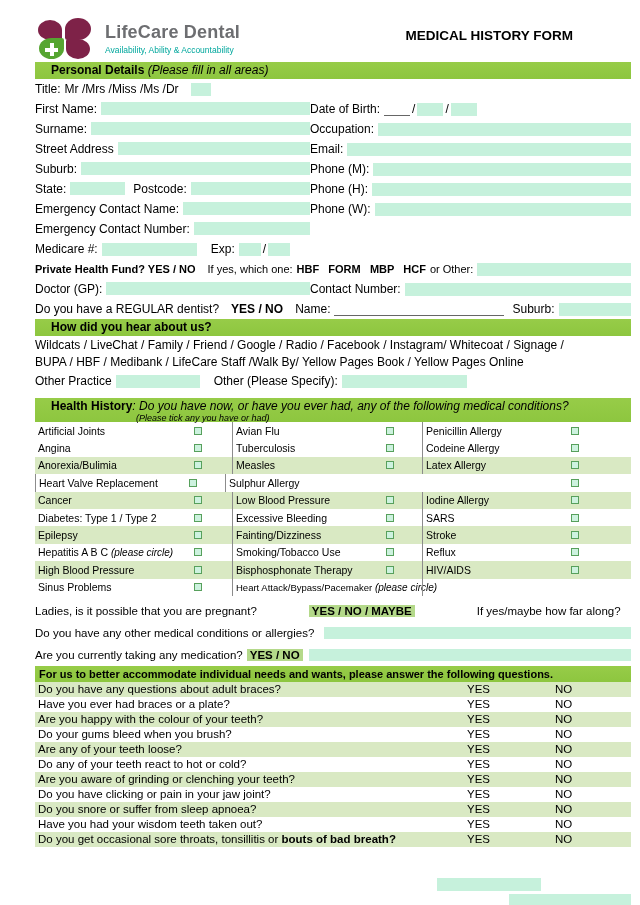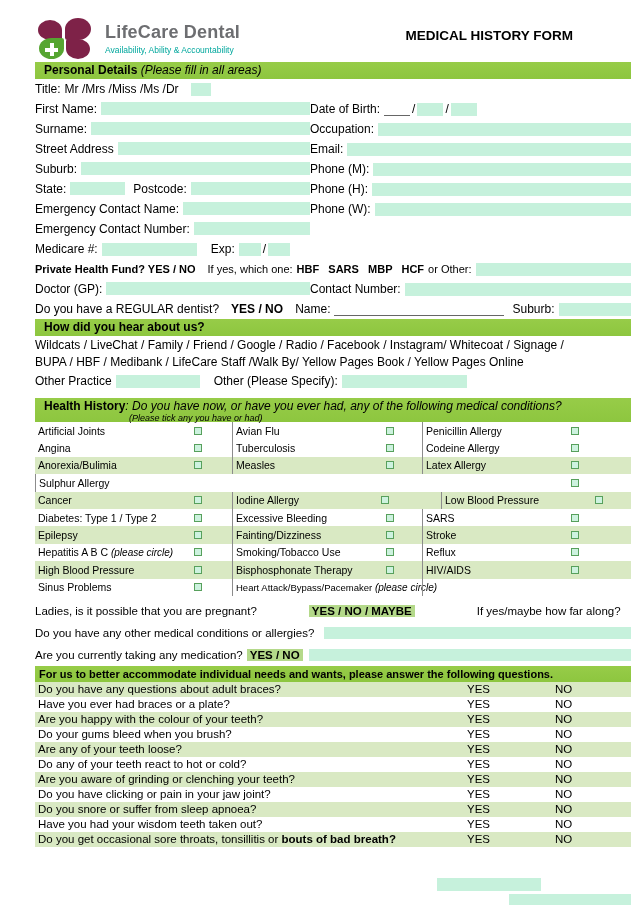--- a/index.html
+++ b/index.html
@@ -24,21 +24,21 @@
   .cross::before { left:4.5px; top:0; width:4px; height:13px; }
   .cross::after  { left:0; top:4.5px; width:13px; height:4px; }
   .brand { margin-left:8px; padding-top:4px; }
   .brand-name { font-size:18px; font-weight:bold; color:var(--brand-gray,#6d6e71); letter-spacing:0.2px; }
   .brand-tag  { font-size:8.5px; color:var(--brand-teal,#00a79d); margin-top:2px; }
   .form-title { position:absolute; right:58px; top:16px; font-size:13.5px; font-weight:bold; }
 
   
   .bar {
     background:linear-gradient(180deg, #97cc48, var(--section-green,#8dc63f));
-    font-weight:bold; font-size:12px; padding:1px 9px 2px; height:17px;
+    font-weight:bold; font-size:12px; padding:1px 16px 2px; height:17px;
   }
   .bar .note { font-weight:normal; font-style:italic; }
   .bar2 { height:24px; }
   .bar2 .sub { display:block; font-weight:normal; font-style:italic; font-size:9px; margin-left:85px; }
   .bar-small { font-size:11px; height:16px; padding:2px 4px; }
 
   
   .row { display:flex; align-items:center; height:20px; }
   .pl { width:275px; display:flex; align-items:flex-start; }
   .pr { flex:1; display:flex; align-items:center; }
@@ -205,21 +205,21 @@
       <span class="mint" style="width:95px"></span>
       <span class="lbl" style="margin-left:14px">Exp:</span>
       <span class="mint" style="width:22px"></span>
       <span class="sep">/</span>
       <span class="mint" style="width:22px"></span>
     </div>
 
     <div class="row fund-row">
       <span class="lbl b">Private Health Fund? YES / NO</span>
       <span class="lbl" style="margin-left:8px">If yes, which one:</span>
-      <span class="lbl b pre">HBF   SARS   MBP   HCF</span>
+      <span class="lbl b pre">HBF   FORM   MBP   HCF</span>
       <span class="lbl">or Other:</span>
       <span class="mint grow"></span>
     </div>
 
     <div class="row">
       <div class="pl">
         <span class="lbl">Doctor (GP):</span>
         <span class="mint grow"></span>
       </div>
       <div class="pr">
@@ -297,37 +297,41 @@
             <span class="c-label"><span>Measles</span></span>
             <span class="cb"></span>
           </div>
         <div class="c-cell c3">
             <span class="c-label"><span>Latex Allergy</span></span>
             <span class="cb"></span>
           </div>
       </div>
 
       <div class="c-row">
+        <div class="c-cell c2">
+            <span class="c-label"><span>Heart Valve Replacement</span></span>
+            <span class="cb"></span>
+          </div>
         <div class="c-cell c3">
             <span class="c-label"><span>Sulphur Allergy</span></span>
             <span class="cb"></span>
           </div>
       </div>
 
       <div class="c-row">
         <div class="c-cell c1">
             <span class="c-label"><span>Cancer</span></span>
             <span class="cb"></span>
           </div>
+        <div class="c-cell c2">
+            <span class="c-label"><span>Low Blood Pressure</span></span>
+            <span class="cb"></span>
+          </div>
         <div class="c-cell c3">
             <span class="c-label"><span>Iodine Allergy</span></span>
-            <span class="cb"></span>
-          </div>
-        <div class="c-cell c2">
-            <span class="c-label"><span>Low Blood Pressure</span></span>
             <span class="cb"></span>
           </div>
       </div>
 
       <div class="c-row">
         <div class="c-cell c1">
             <span class="c-label"><span>Diabetes: Type 1 / Type 2</span></span>
             <span class="cb"></span>
           </div>
         <div class="c-cell c2">

